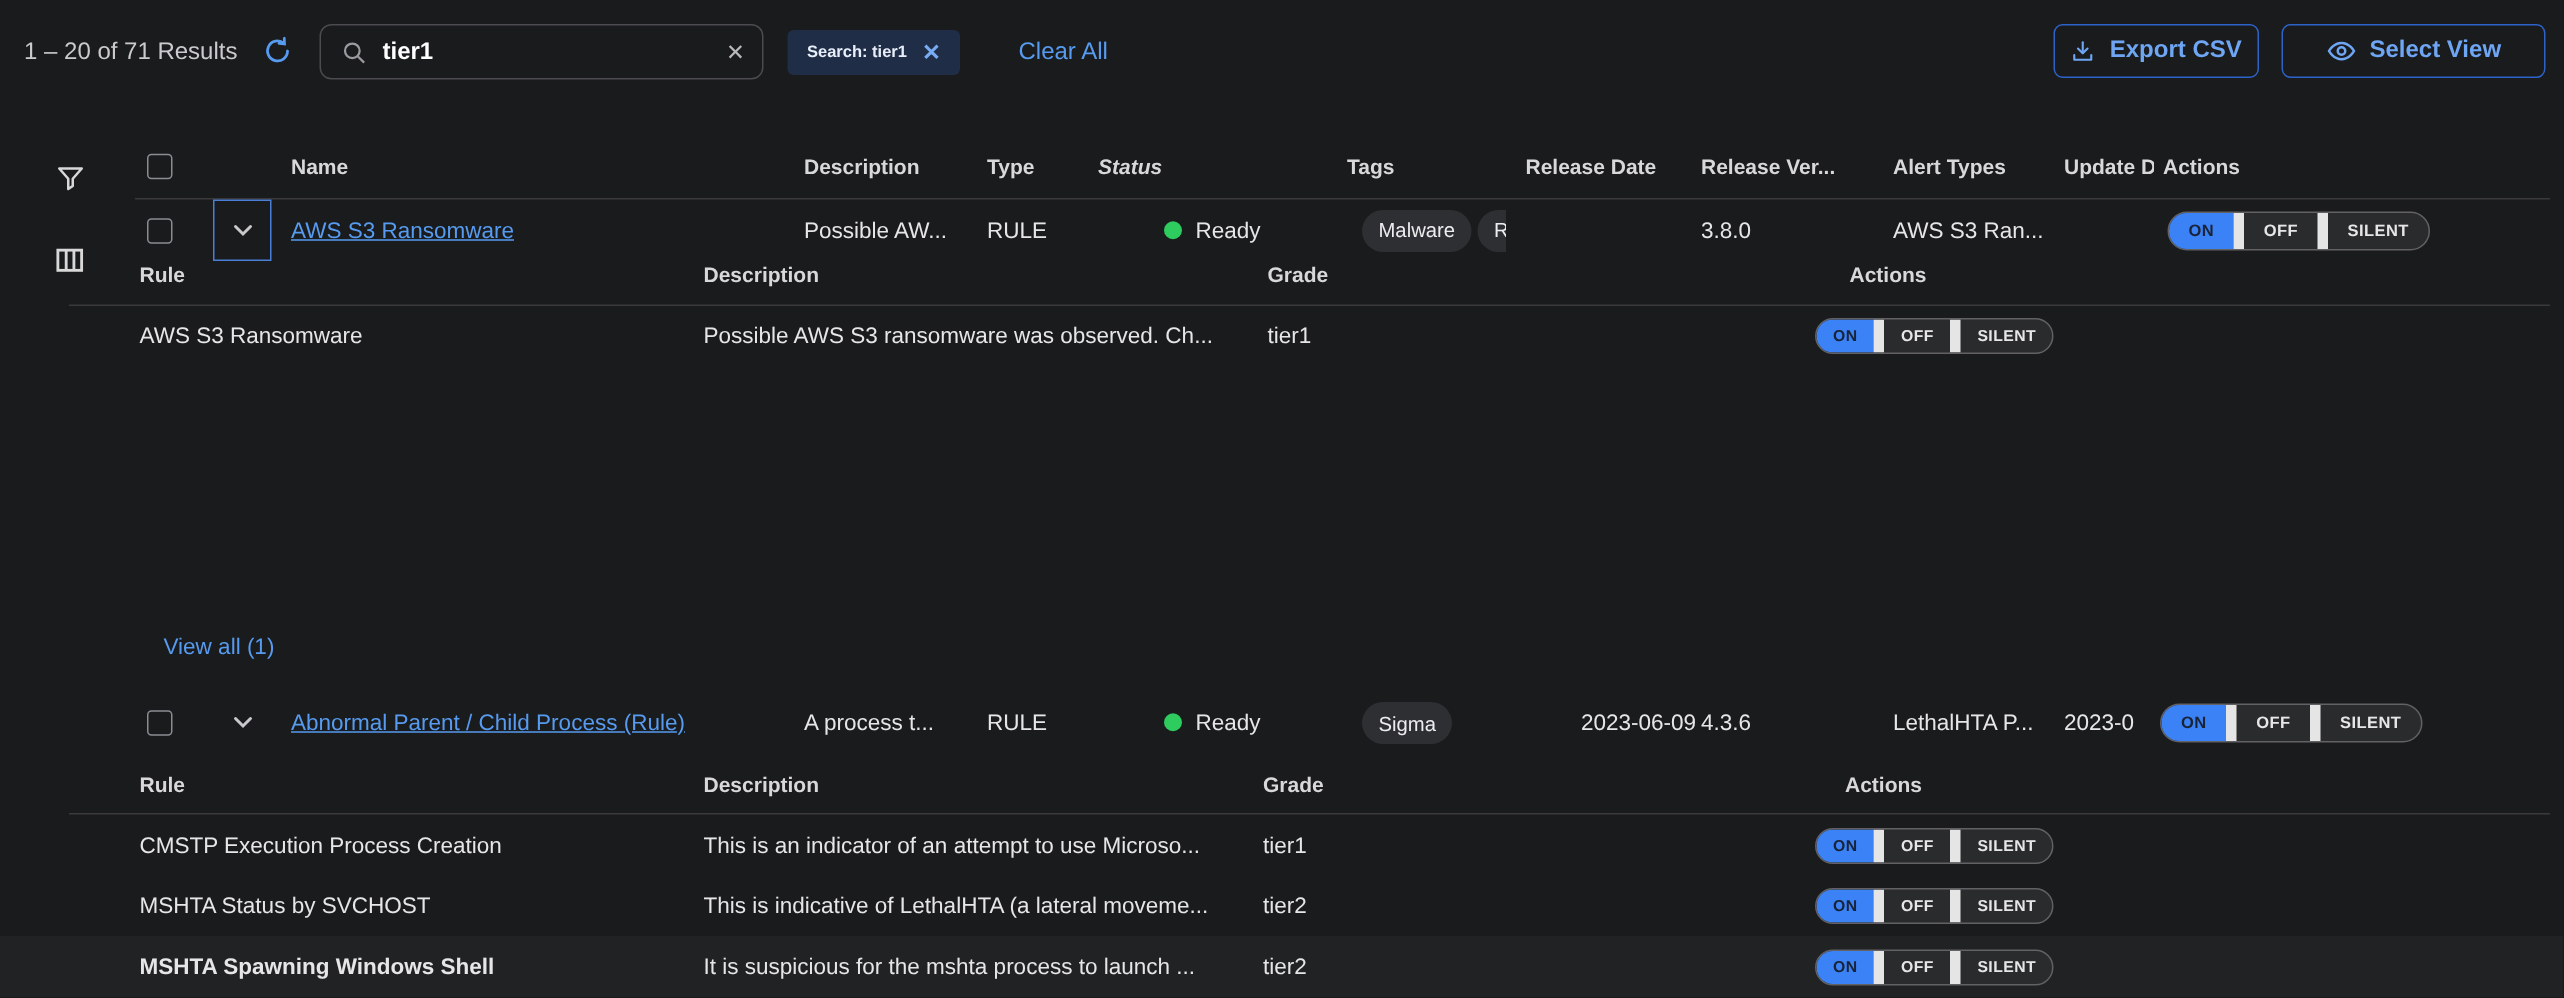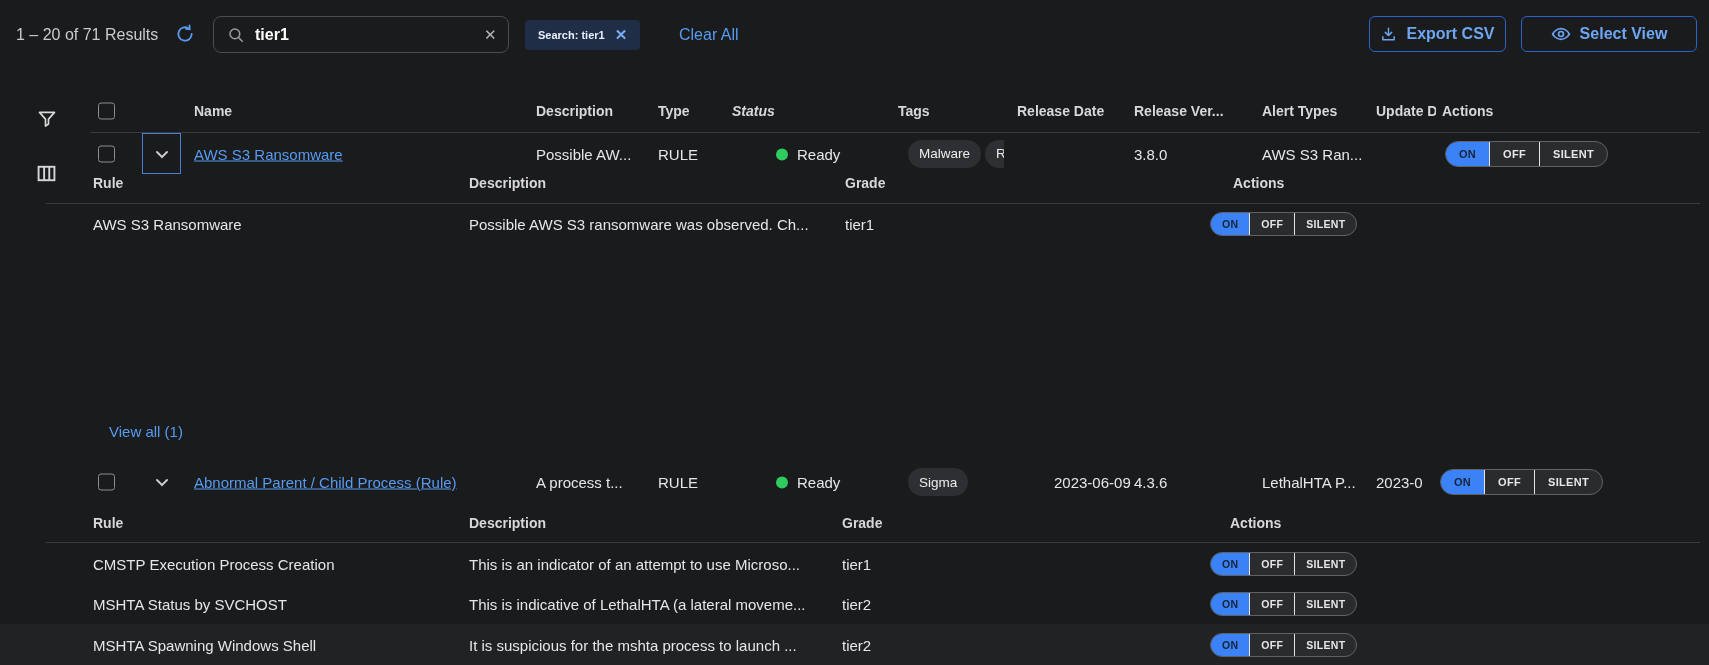--- a/index.html
+++ b/index.html
@@ -24,21 +24,21 @@
 
   
   .toggle {
     display: inline-flex; align-items: stretch; height: 26px;
     border: 1px solid #626266; border-radius: 14px; overflow: hidden;
     background: #2a2b2d;
   }
   .toggle .seg {
     display: flex; align-items: center; padding: 0 13px;
     font-size: 11px; font-weight: bold; color: #e6e6e8;
-    border-left: 1px solid #e5e5e5; letter-spacing: .3px; cursor: pointer;
+    border-left: 7px solid #e5e5e5; letter-spacing: .3px; cursor: pointer;
   }
   .toggle .seg:first-child { border-left: none; background: #3b82f6; color: #182338; }
   .toggle.sm { height: 24px; }
   .toggle.sm .seg { font-size: 10.5px; padding: 0 11px; }
 
   .checkbox {
     position: absolute; top: 50%; transform: translateY(-50%); left: 98px;
     width: 17px; height: 17px; border: 1.5px solid #8c8c92;
     border-radius: 3px; cursor: pointer; background: transparent;
   }
@@ -281,21 +281,21 @@
   <div class="cell" style="left:1210px;">
     <span class="toggle sm">
       <span class="seg">ON</span>
       <span class="seg">OFF</span>
       <span class="seg">SILENT</span>
     </span>
   </div>
 </div>
 
 <div class="row hl" style="top:624px; height:41px;">
-  <div class="cell" style="left:93px;">MSHTA Spawning Windows Shell</div>
+  <div class="cell" style="left:93px;font-weight:bold;">MSHTA Spawning Windows Shell</div>
   <div class="cell" style="left:469px;">It is suspicious for the mshta process to launch ...</div>
   <div class="cell" style="left:842px;">tier2</div>
   <div class="cell" style="left:1210px;">
     <span class="toggle sm">
       <span class="seg">ON</span>
       <span class="seg">OFF</span>
       <span class="seg">SILENT</span>
     </span>
   </div>
 </div>

